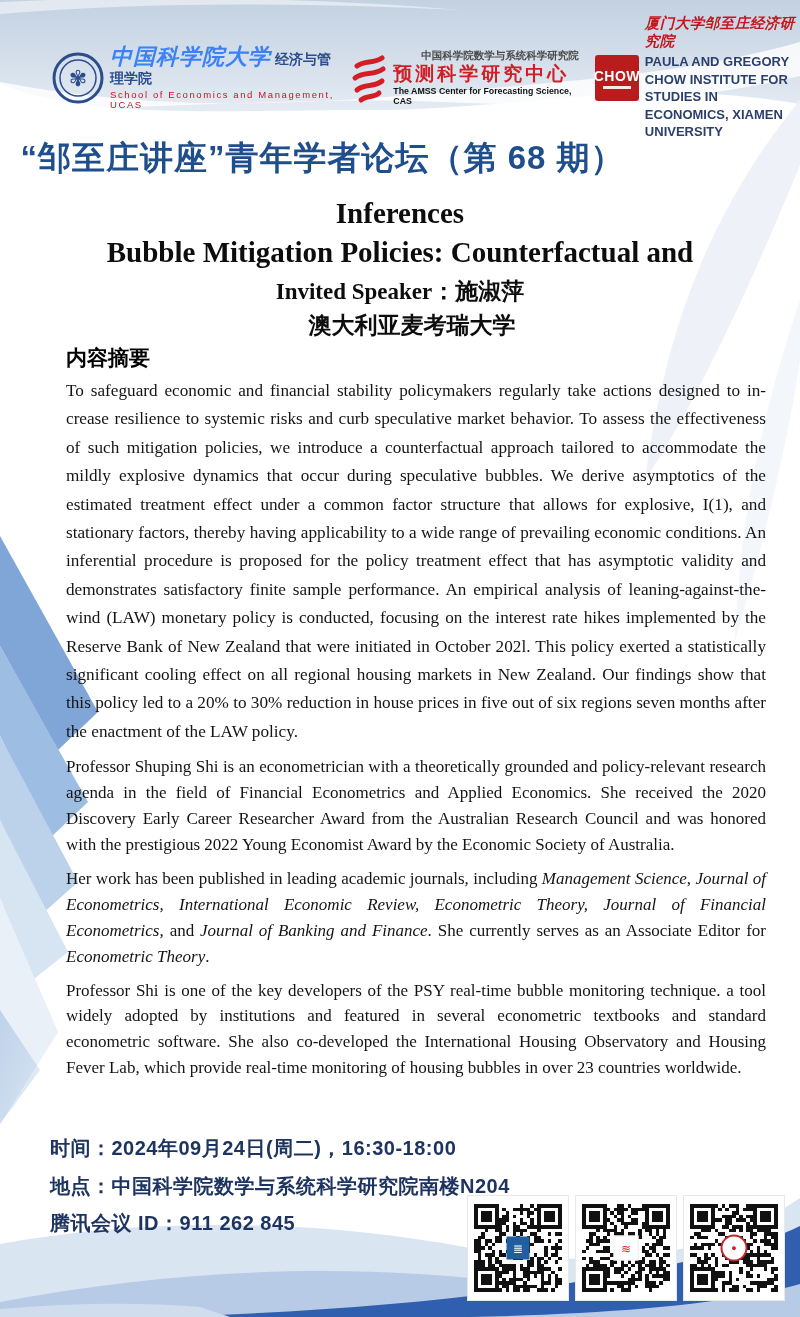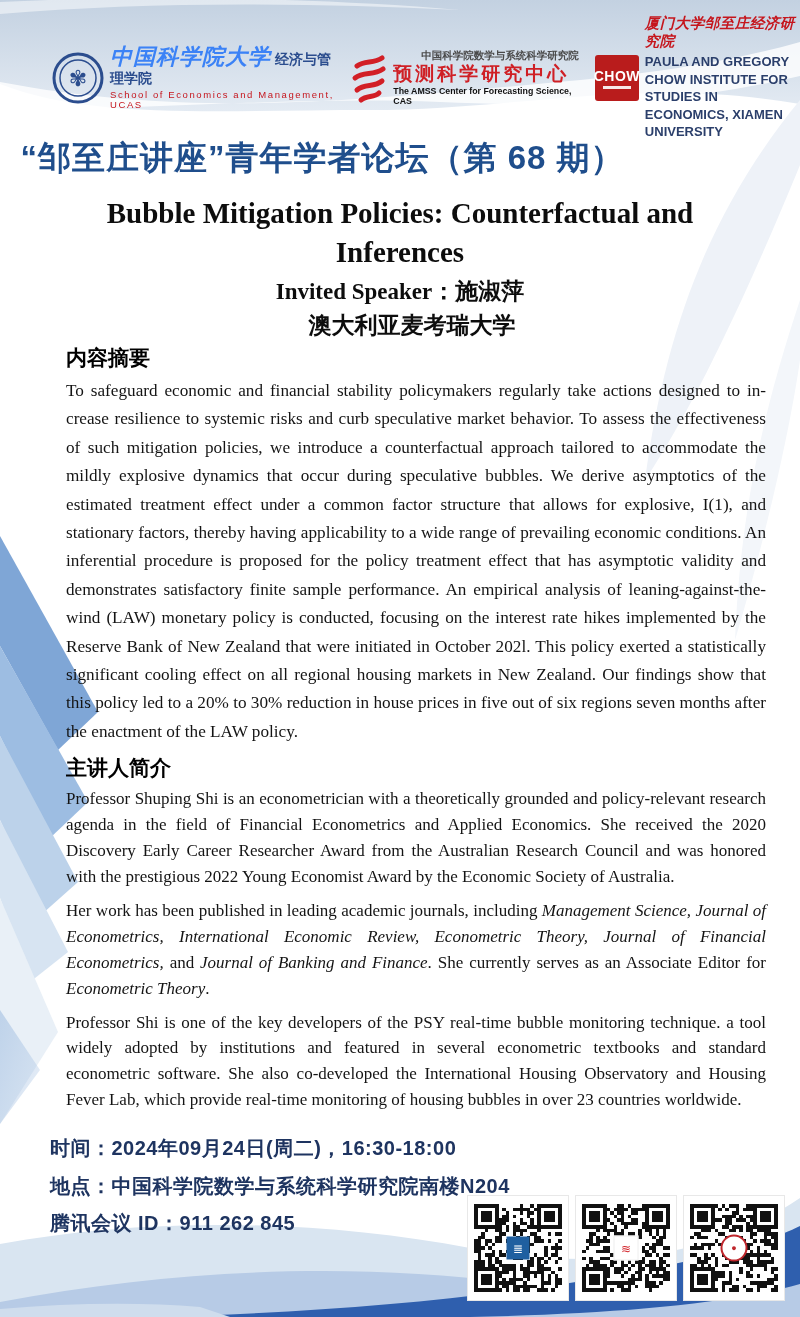--- a/index.html
+++ b/index.html
@@ -152,32 +152,31 @@
             <div>STUDIES IN ECONOMICS, XIAMEN UNIVERSITY</div>
           </div>
         </div>
       </div>
 
     </div>
 
     <div class="series-title">“邹至庄讲座”青年学者论坛（第 68 期）</div>
 
     <div class="talk-title">
+      <div>Inferences</div>
       <div>Bubble Mitigation Policies: Counterfactual and</div>
-      <div>Inferences</div>
     </div>
 
     <div class="speaker-line">Invited Speaker：施淑萍</div>
     <div class="affiliation">澳大利亚麦考瑞大学</div>
 
     <div class="bodytext">
       <h2 class="sec-heading">内容摘要</h2>
       <p class="abstract">To safeguard economic and financial stability policymakers regularly take actions designed to in-crease resilience to systemic risks and curb speculative market behavior. To assess the effectiveness of such mitigation policies, we introduce a counterfactual approach tailored to accommodate the mildly explosive dynamics that occur during speculative bubbles. We derive asymptotics of the estimated treatment effect under a common factor structure that allows for explosive, I(1), and stationary factors, thereby having applicability to a wide range of prevailing economic conditions. An inferential procedure is proposed for the policy treatment effect that has asymptotic validity and demonstrates satisfactory finite sample performance. An empirical analysis of leaning-against-the-wind (LAW) monetary policy is conducted, focusing on the interest rate hikes implemented by the Reserve Bank of New Zealand that were initiated in October 202l. This policy exerted a statistically significant cooling effect on all regional housing markets in New Zealand. Our findings show that this policy led to a 20% to 30% reduction in house prices in five out of six regions seven months after the enactment of the LAW policy.</p>
 
-      <h2 class="sec-heading bio-h">主讲人简介</h2>
       <p class="bio">Professor Shuping Shi is an econometrician with a theoretically grounded and policy-relevant research agenda in the field of Financial Econometrics and Applied Economics. She received the 2020 Discovery Early Career Researcher Award from the Australian Research Council and was honored with the prestigious 2022 Young Economist Award by the Economic Society of Australia.</p>
       <p class="bio"><span>Her work has been published in leading academic journals, including </span><i>Management Science, Journal of Econometrics, International Economic Review, Econometric Theory, Journal of Financial Econometrics,</i><span> and </span><i>Journal of Banking and Finance</i><span>. She currently serves as an Associate Editor for </span><i>Econometric Theory</i><span>.</span></p>
       <p class="bio">Professor Shi is one of the key developers of the PSY real-time bubble monitoring technique. a tool widely adopted by institutions and featured in several econometric textbooks and standard econometric software. She also co-developed the International Housing Observatory and Housing Fever Lab, which provide real-time monitoring of housing bubbles in over 23 countries worldwide.</p>
     </div>
 
     <div class="detail" style="top:1135px">
       <span>时间：</span><span>2024年09月24日(周二)，16:30-18:00</span>
     </div>
     <div class="detail" style="top:1173px">
       <span>地点：</span><span>中国科学院数学与系统科学研究院南楼N204</span>

